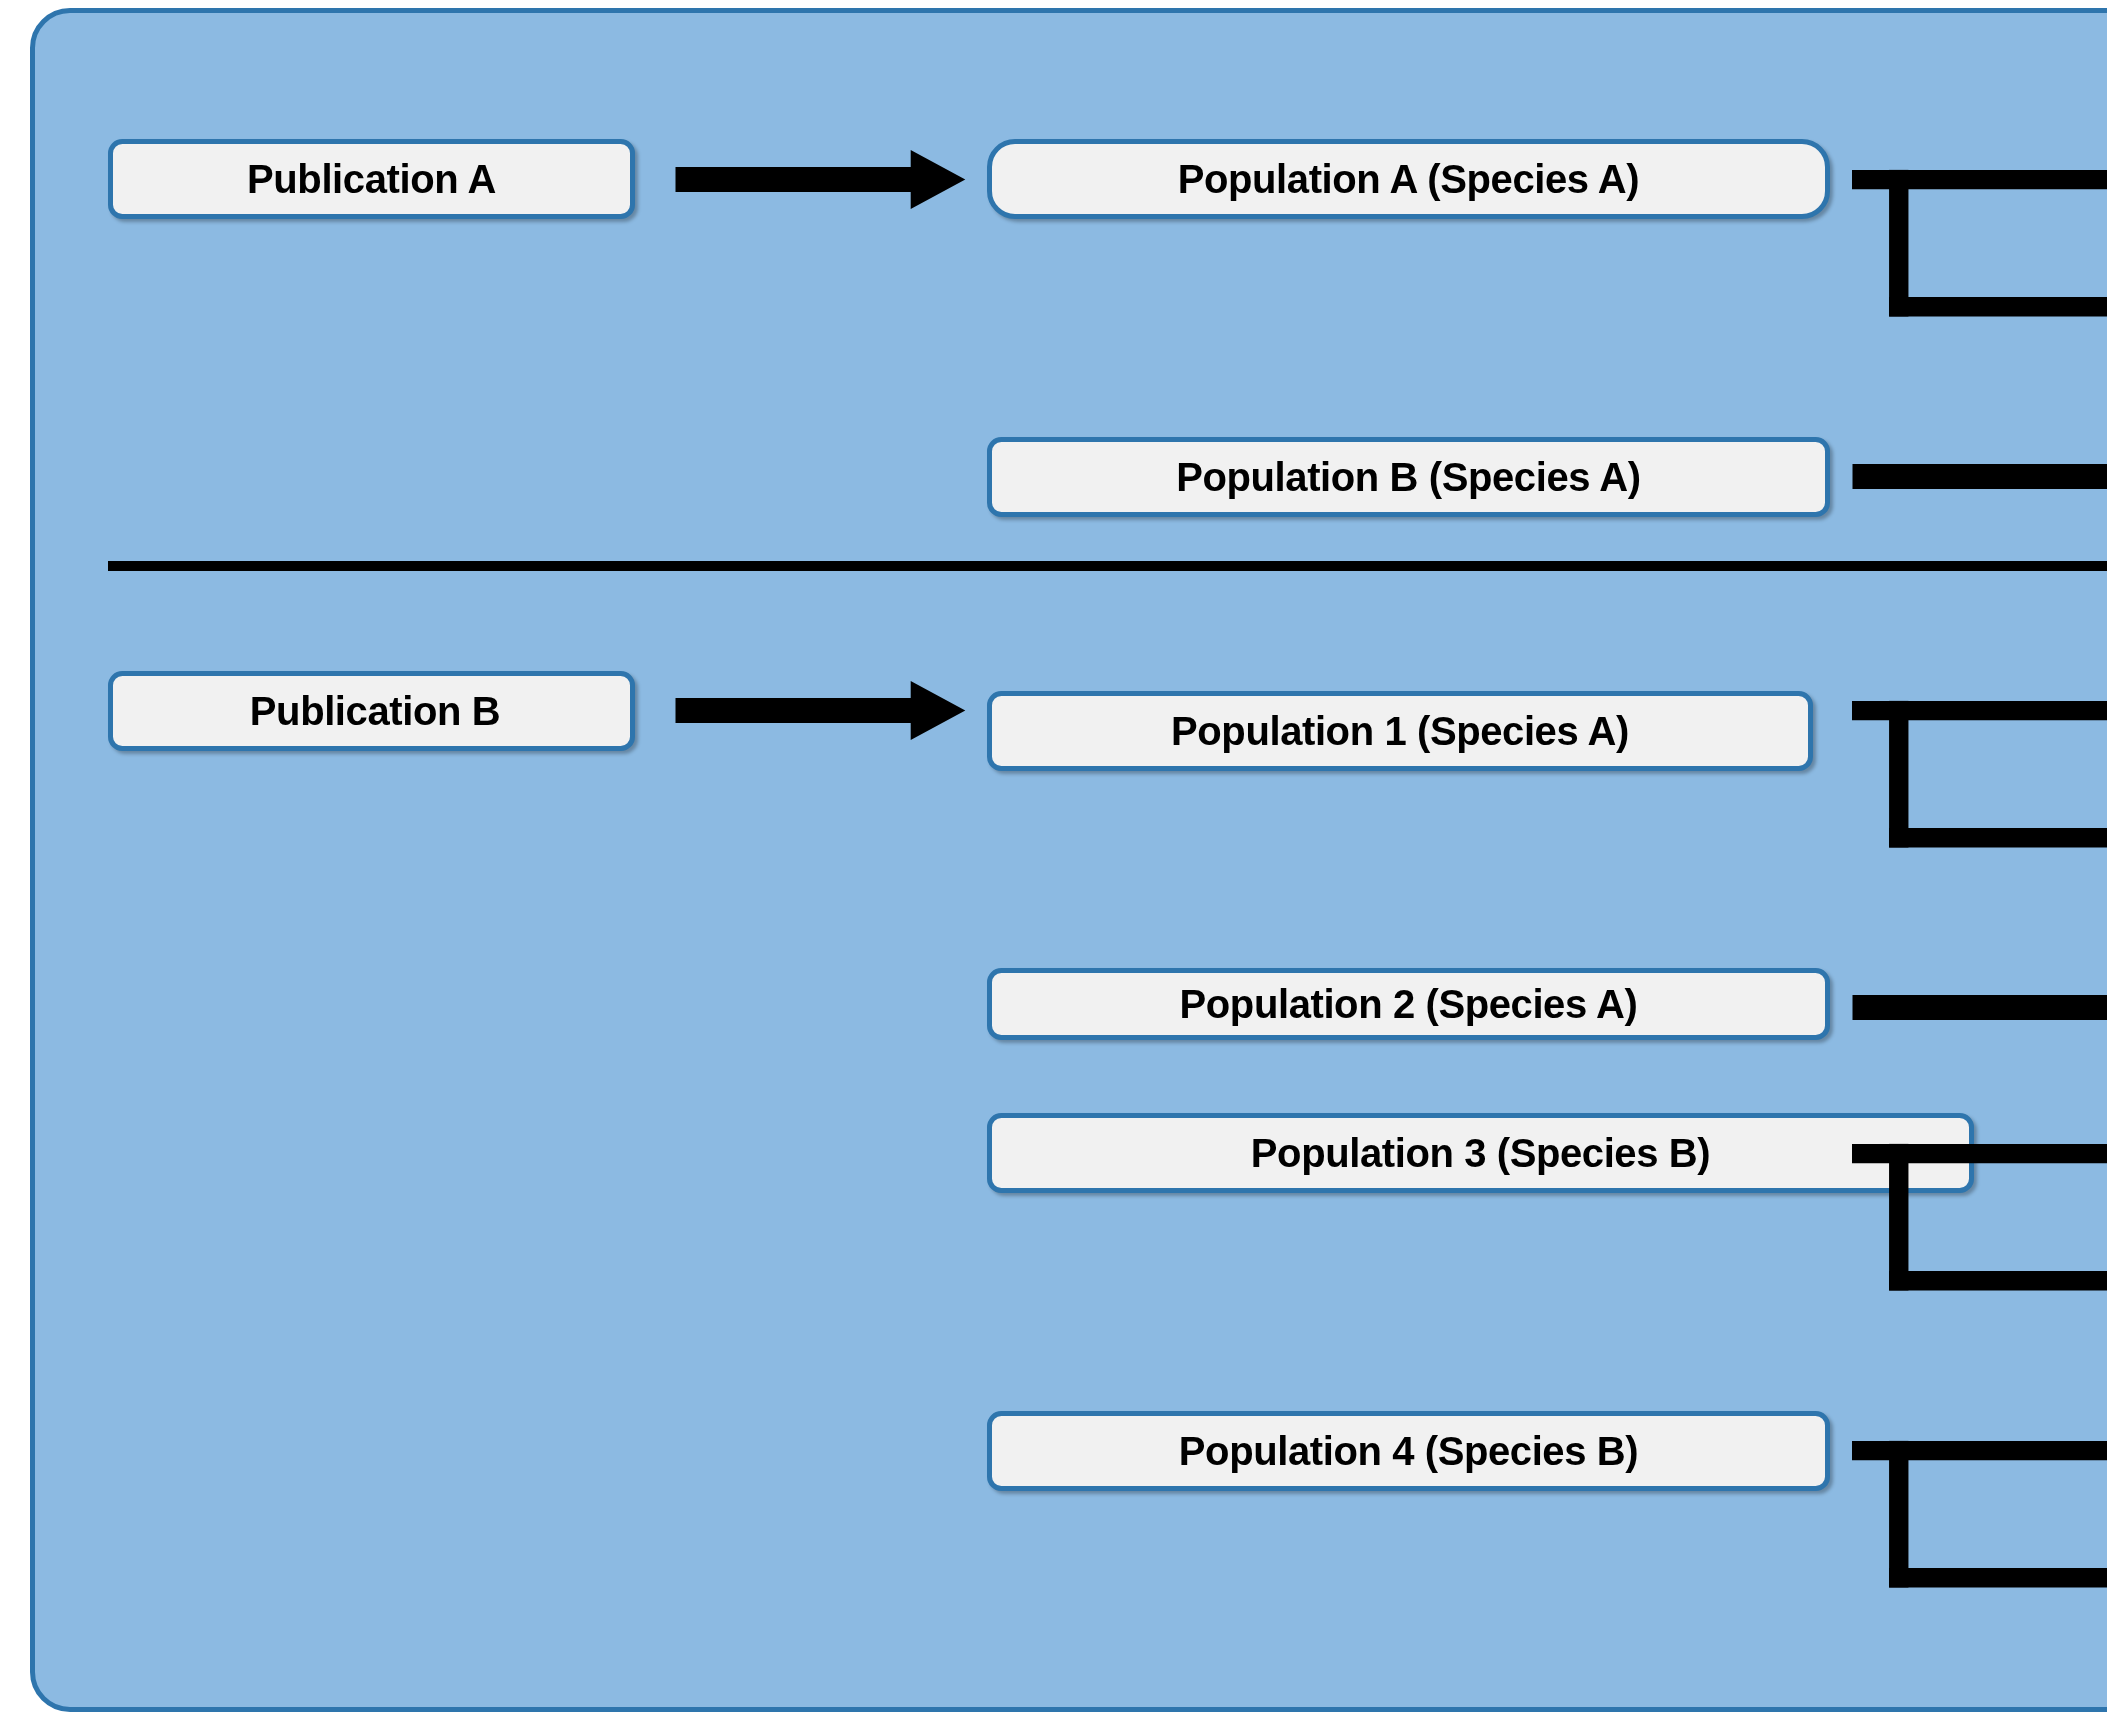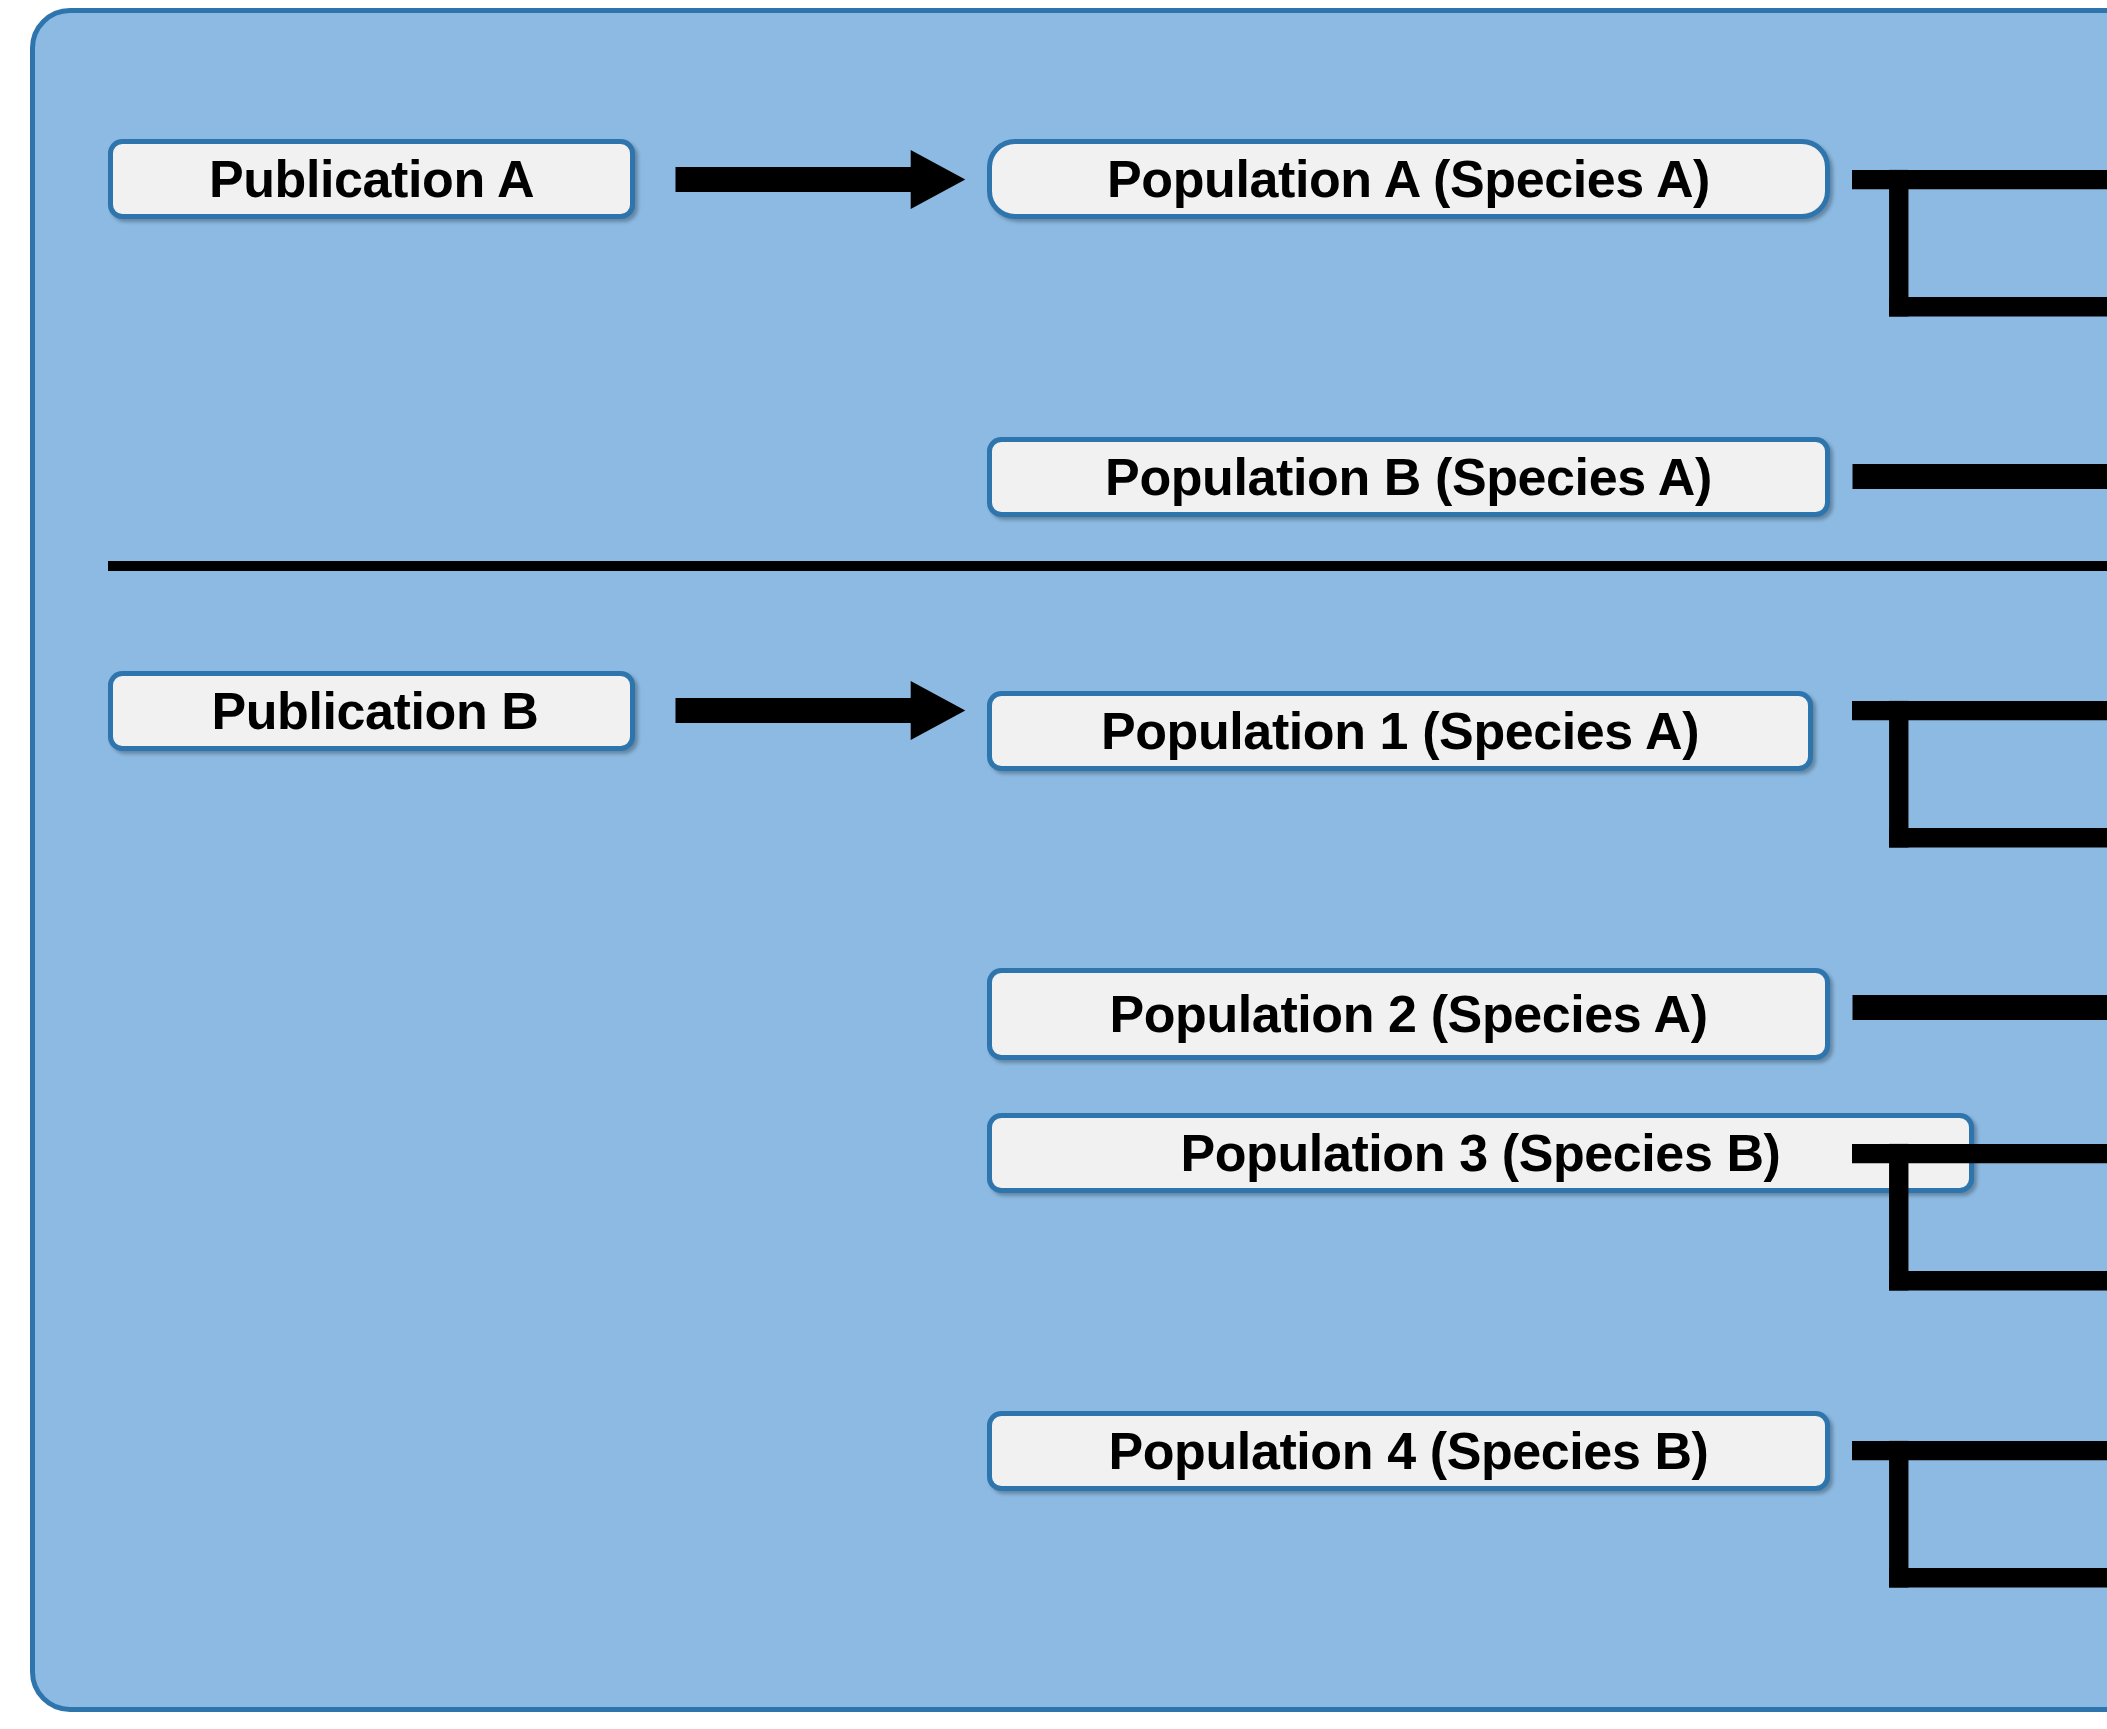--- a/index.html
+++ b/index.html
@@ -21,21 +21,21 @@
   }
   .node{
     position:absolute;
     box-sizing:border-box;
     background:#F1F1F1;
     border:5px solid #2E75AD;
     border-radius:14.3px;
     display:flex;align-items:center;justify-content:center;
     color:#000000;
     font-weight:bold;
-    font-size:52px;
+    font-size:40px;
     letter-spacing:-0.4px;
     line-height:1;
     white-space:nowrap;
     box-shadow:3px 3px 3.8px rgba(0,0,0,0.28);
   }
   .divider{
     position:absolute;
     background:#000000;
   }
   .arrow{position:absolute;}
@@ -99,21 +99,21 @@
     </div>
 
     <div class="arrow" style="left:1817px;top:670px;width:337px;height:211px;">
       <svg width="337" height="211" viewBox="0 0 800 500" aria-hidden="true">
         <path d="M0,42 L640,42 L640,0 L780,65 L640,130 L640,88 L0,88 Z" fill="#000000"></path>
         <rect x="88" y="42" width="46" height="348" fill="#000000"></rect>
         <path d="M88,344 L640,344 L640,302 L780,367 L640,432 L640,390 L88,390 Z" fill="#000000"></path>
       </svg>
     </div>
 
-    <div class="node" style="left:952px;top:955px;width:843px;height:92px;">
+    <div class="node" style="left:952px;top:955px;width:843px;height:72px;">
       <span>Population 2 (Species A)</span>
     </div>
 
     <div class="arrow" style="left:1817px;top:963px;width:337px;height:63px;">
       <svg width="337" height="63" viewBox="0 0 800 150" aria-hidden="true">
         <path d="M0,45 L650,45 L650,5 L780,75 L650,145 L650,105 L0,105 Z" fill="#000000"></path>
       </svg>
     </div>
 
     <div class="node" style="left:952px;top:1100px;width:987px;height:80px;">

